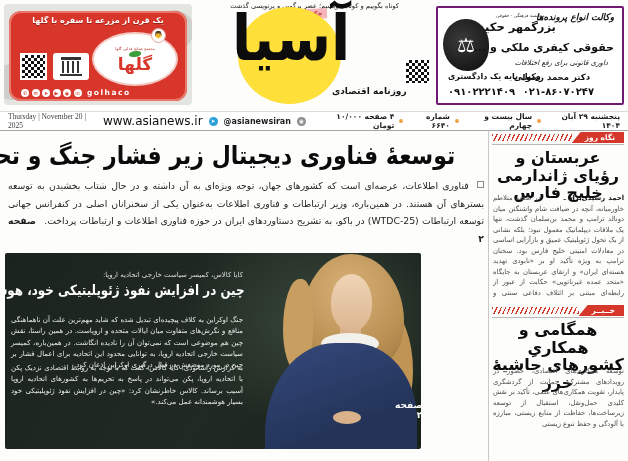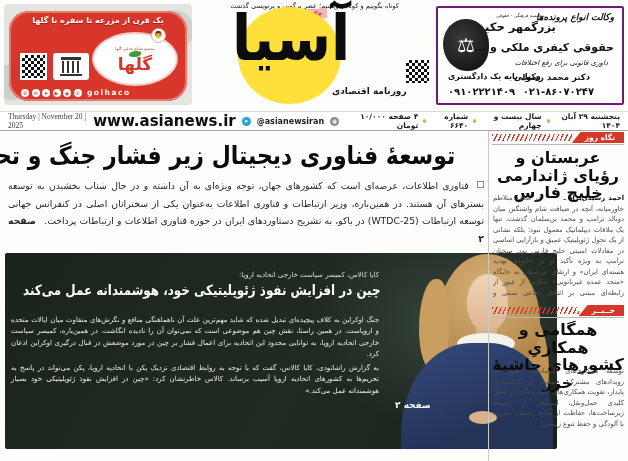--- a/index.html
+++ b/index.html
@@ -4,21 +4,21 @@
 <style>
   html,body{margin:0;padding:0;}
   body{width:628px;height:461px;background:#ffffff;font-family:"DejaVu Sans",sans-serif;}
   .page{position:relative;width:628px;height:461px;overflow:hidden;background:#fdfdfb;}
   .abs{position:absolute;}
   .rtl{direction:rtl;unicode-bidi:embed;}
 
   
   .golha{left:4px;top:4px;width:188px;height:101px;background:#e4e4e1;border-radius:4px;overflow:hidden;}
   .golha-blob{position:absolute;background:#cfcfcb;border-radius:50%;}
-  .golha-frame{position:absolute;inset:7px 5px 4px 5px;background:#d8362a;border-radius:20px;box-shadow:inset 0 0 0 2px #e9776c;padding-left:8px;}
+  .golha-frame{position:absolute;inset:7px 5px 4px 5px;background:#d8362a;border-radius:12px;box-shadow:inset 0 0 0 2px #e9776c;padding-left:8px;}
   .golha-banner{position:absolute;top:5px;left:6px;right:6px;color:#fff;font-size:8px;font-weight:bold;text-align:center;text-shadow:0 1px 0 #9c2018;}
   .golha-oval{position:absolute;right:9px;top:21px;width:82px;height:50px;background:#fff;border-radius:50%;border:2px solid #f3c9c4;display:flex;flex-direction:column;align-items:center;justify-content:center;}
   .golha-tag{font-size:4px;color:#c0392b;}
   .golha-brand{color:#d8362a;font-weight:bold;font-size:17px;line-height:15px;}
   .leaf{width:12px;height:6px;background:#3d9e3d;border-radius:70% 30% 60% 40%;}
   .chef{position:absolute;top:-6px;right:10px;width:13px;height:13px;background:#fff;border:1px solid #e0a49e;border-radius:50%;font-size:7px;line-height:12px;text-align:center;color:#d8362a;}
   .whitebox{position:absolute;background:#fff;border-radius:3px;display:flex;align-items:center;justify-content:center;}
   .qr{background:conic-gradient(#111 25%,#fff 0 50%,#111 0 75%,#fff 0);background-size:6px 6px;width:100%;height:100%;border:2px solid #fff;box-sizing:border-box;}
   .unesco{display:flex;flex-direction:column;align-items:center;gap:1px;width:24px;}
   .unesco .roof{width:20px;height:3px;background:#333;}
@@ -36,37 +36,37 @@
   .subtitle{position:absolute;left:138px;top:86px;font-size:9px;font-weight:bold;color:#161616;}
   .m-qr{position:absolute;left:210px;top:58px;width:27px;height:27px;}
 
   .legal{left:436px;top:6px;width:188px;height:99px;background:#fff;border:2px solid #701a75;border-radius:2px;box-sizing:border-box;}
   .legal span{position:absolute;white-space:nowrap;color:#111;}
   .scales{position:absolute;left:5px;top:11px;width:46px;height:52px;background:radial-gradient(circle at 40% 40%,#3a3a3a,#0c0c0c);border-radius:50% 50% 46% 54%;display:flex;align-items:center;justify-content:center;color:#fff;font-size:20px;}
 
   
   .dateline{left:0;top:111px;width:628px;height:20px;display:flex;align-items:center;gap:6px;padding:0 8px;box-sizing:border-box;border-top:1px solid #dcdcda;border-bottom:1px solid #a5a5a3;background:#fff;}
   .d-en{font-family:"Liberation Serif",serif;font-size:7.5px;color:#444;}
-  .d-web{font-size:15px;font-weight:bold;color:#0e0e0e;}
+  .d-web{font-size:12px;font-weight:normal;color:#0e0e0e;}
   .circ{width:9px;height:9px;border-radius:50%;color:#fff;font-size:5.5px;line-height:9px;text-align:center;flex:0 0 auto;}
   .tg{background:#2aa1da;}
   .ig{background:#8e8e8e;}
   .d-handle{font-size:8px;font-weight:bold;color:#222;}
   .d-fa{margin-right:0;margin-left:0;display:flex;align-items:center;gap:5px;font-size:7.5px;font-weight:bold;color:#1d1d1d;}
   .dot{width:4px;height:4px;border-radius:50%;background:#f0a24b;}
   .spacer{flex:1;}
 
   
   .headline{left:6px;top:136px;width:478px;height:38px;text-align:center;font-size:25px;font-weight:bold;color:#0b0b0b;white-space:nowrap;transform:scaleX(.88);transform-origin:center;line-height:40px;}
   .lead-body{left:8px;top:177px;width:476px;height:72px;font-size:9.3px;line-height:17.6px;color:#1e1e1e;text-align:justify;overflow:hidden;}
   .sq{display:inline-block;width:5px;height:5px;border:1px solid #8a8a8a;margin-left:4px;vertical-align:1px;background:#fff;}
   .pref{font-weight:bold;margin-right:5px;}
 
   
-  .panel{left:5px;top:253px;width:552px;height:196px;background:linear-gradient(120deg,#1b231d,#202a22 55%,#18201a);border-radius:2px;overflow:hidden;}
+  .panel{left:5px;top:253px;width:416px;height:196px;background:linear-gradient(120deg,#1b231d,#202a22 55%,#18201a);border-radius:2px;overflow:hidden;}
   .glow{position:absolute;right:0;top:0;width:260px;height:196px;background:radial-gradient(ellipse at 62% 35%,#39473c 0%,rgba(57,71,60,0) 62%);}
   .hair{position:absolute;right:17px;top:1px;width:102px;height:120px;background:radial-gradient(circle at 45% 30%,#d8b178,#b98f52 62%,#96713d);border-radius:48% 52% 44% 46%/56% 56% 42% 42%;}
   .hair2{position:absolute;right:8px;top:58px;width:44px;height:110px;background:#c09455;border-radius:42% 58% 48% 52%;}
   .hair3{position:absolute;right:108px;top:26px;width:30px;height:92px;background:#c89f60;border-radius:60% 40% 50% 50%;}
   .face{position:absolute;right:49px;top:21px;width:41px;height:57px;background:linear-gradient(180deg,#eed4b5,#ddb692);border-radius:50% 50% 46% 46%;}
   .neck{position:absolute;right:60px;top:72px;width:21px;height:15px;background:#d9b28c;}
   .collar{position:absolute;right:42px;top:80px;width:58px;height:21px;background:#f3f1ec;border-radius:50%;}
   .torso{position:absolute;right:4px;top:90px;width:152px;height:106px;background:linear-gradient(160deg,#35497c,#243459 70%);border-radius:46% 42% 0 0/86% 72% 0 0;}
   .hands{position:absolute;right:60px;top:158px;width:28px;height:13px;background:#d9b28c;border-radius:50%;}
   .f-kicker{position:absolute;right:178px;left:6px;top:18px;font-size:7px;color:#ddd;text-align:right;}

